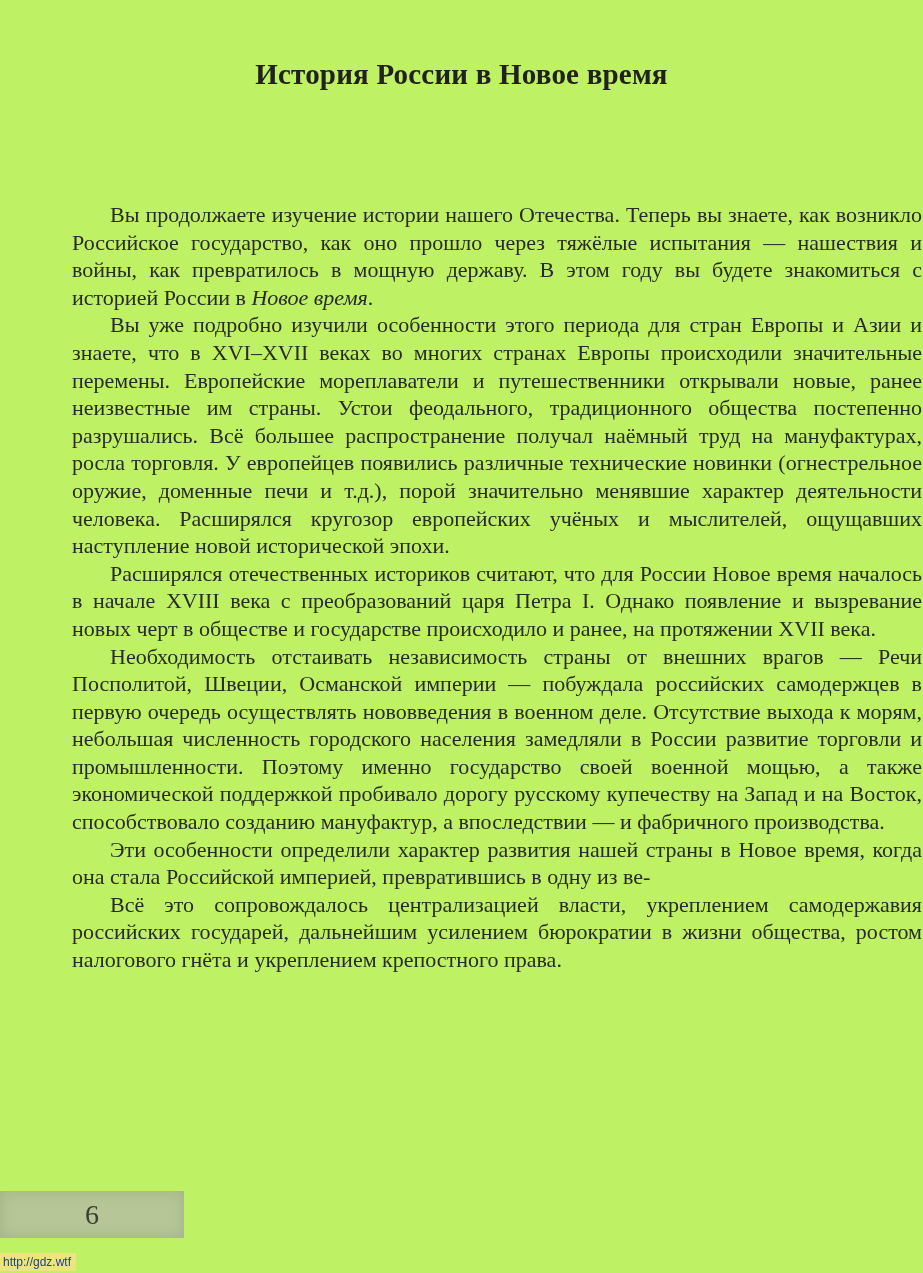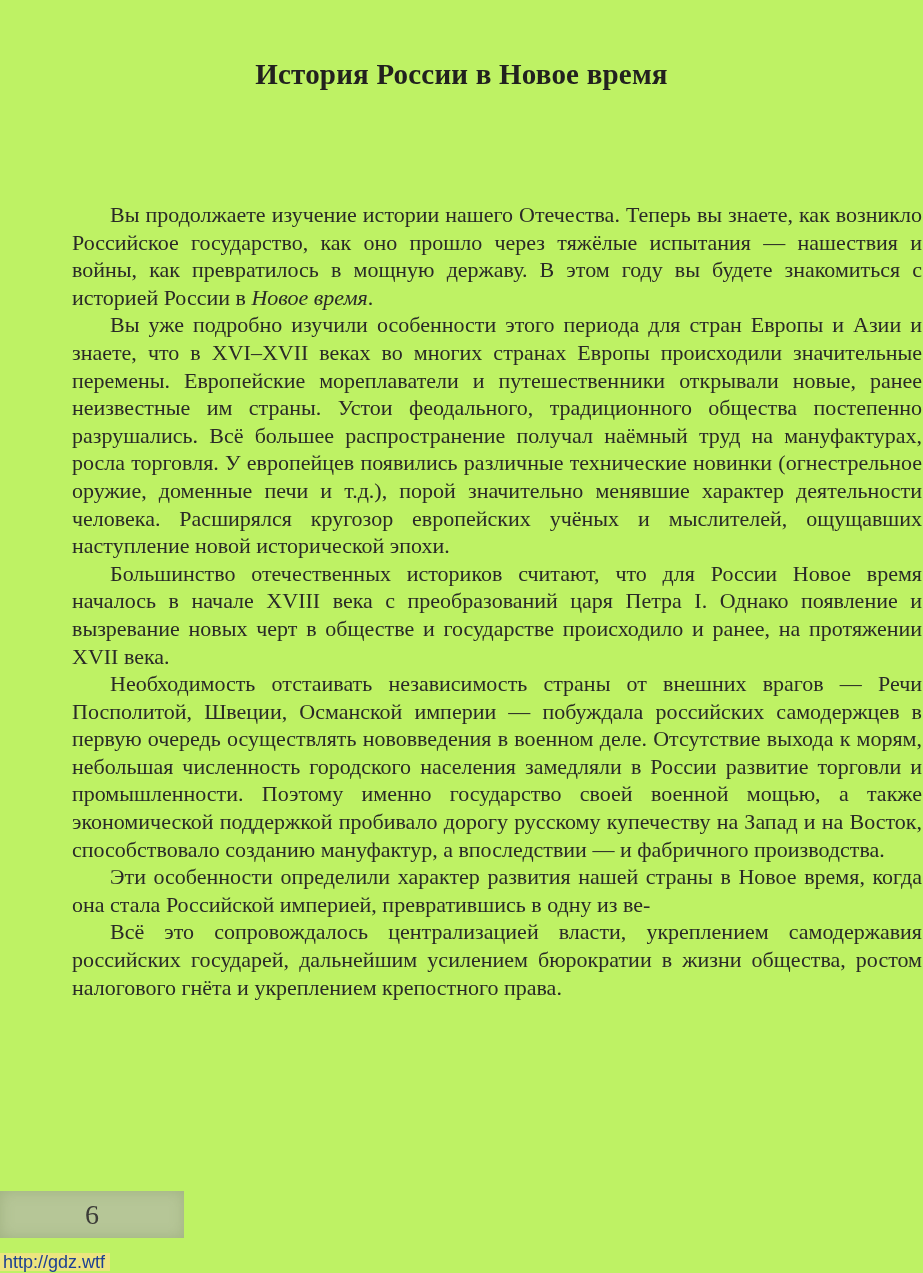--- a/index.html
+++ b/index.html
@@ -65,38 +65,38 @@
     font-family: "Liberation Serif", "DejaVu Serif", serif;
   }
   .watermark {
     position: absolute;
     left: 0;
     top: 1253px;
     display: inline-block;
     background: #ece57f;
     color: #1d3f93;
     font-family: "Liberation Sans", "DejaVu Sans", sans-serif;
-    font-size: 18px;
+    font-size: 12px;
     line-height: 18px;
     padding: 0 5px 0 3px;
     text-decoration: none;
     white-space: nowrap;
   }
 </style>
 </head>
 <body>
 
 <div class="page">
 
   <h1 class="page-title">История России в Новое время</h1>
 
   <div class="body-text" id="body-text">
       <p><span>Вы продолжаете изучение истории нашего Отечества. Теперь вы знаете, как возникло Российское государство, как оно прошло через тяжёлые испытания — нашествия и войны, как превратилось в мощную державу. В этом году вы будете знакомиться с историей России в </span><span class="seg-italic">Новое время</span><span>.</span></p>
       <p><span>Вы уже подробно изучили особенности этого периода для стран Европы и Азии и знаете, что в XVI–XVII веках во многих странах Европы происходили значительные перемены. Европейские мореплаватели и путешественники открывали новые, ранее неизвестные им страны. Устои феодального, традиционного общества постепенно разрушались. Всё большее распространение получал наёмный труд на мануфактурах, росла торговля. У европейцев появились различные технические новинки (огнестрельное оружие, доменные печи и т.д.), порой значительно менявшие характер деятельности человека. Расширялся кругозор европейских учёных и мыслителей, ощущавших наступление новой исторической эпохи.</span></p>
-      <p><span>Большинство отечественных историков считают, что для России Новое время началось в начале XVIII века с преобразований царя Петра I. Однако появление и вызревание новых черт в обществе и государстве происходило и ранее, на протяжении XVII века.</span></p>
+      <p><span>Расширялся отечественных историков считают, что для России Новое время началось в начале XVIII века с преобразований царя Петра I. Однако появление и вызревание новых черт в обществе и государстве происходило и ранее, на протяжении XVII века.</span></p>
       <p><span>Необходимость отстаивать независимость страны от внешних врагов — Речи Посполитой, Швеции, Османской империи — побуждала российских самодержцев в первую очередь осуществлять нововведения в военном деле. Отсутствие выхода к морям, небольшая численность городского населения замедляли в России развитие торговли и промышленности. Поэтому именно государство своей военной мощью, а также экономической поддержкой пробивало дорогу русскому купечеству на Запад и на Восток, способствовало созданию мануфактур, а впоследствии — и фабричного производства.</span></p>
       <p><span>Эти особенности определили характер развития нашей страны в Новое время, когда она стала Российской империей, превратившись в одну из ве-</span></p>
       <p><span>Всё это сопровождалось централизацией власти, укреплением самодержавия российских государей, дальнейшим усилением бюрократии в жизни общества, ростом налогового гнёта и укреплением крепостного права.</span></p>
     </div>
 
   <div class="page-number-band">
     <span class="page-number">6</span>
   </div>
 
   <a class="watermark">http://gdz.wtf</a>

